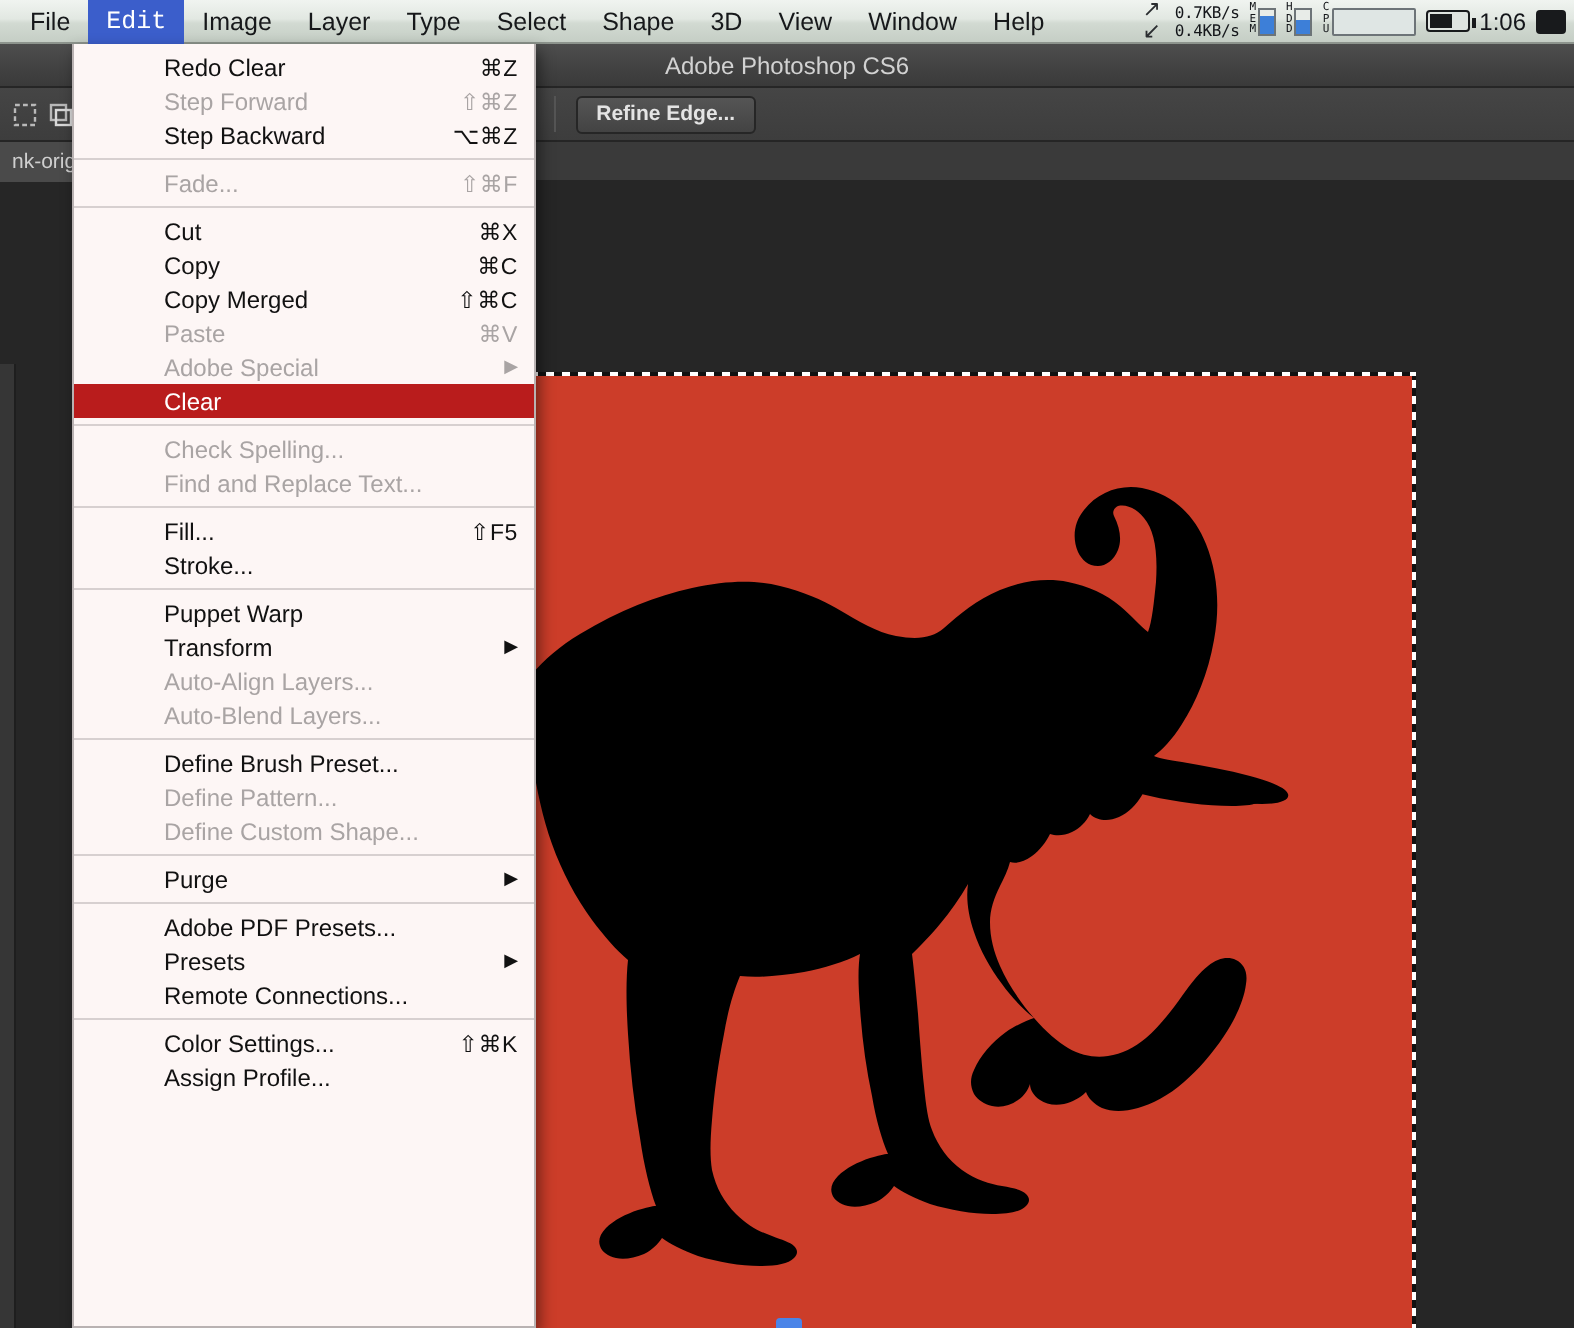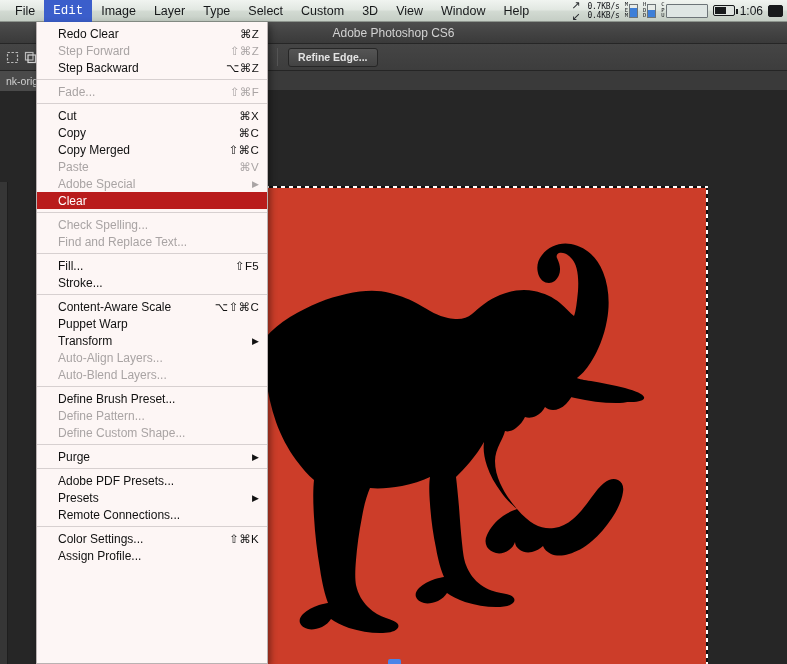--- a/index.html
+++ b/index.html
@@ -116,21 +116,21 @@
     position: absolute; left: 36px; top: 22px; width: 232px; height: 642px;
     background: #fdf6f5;
     border: 1px solid #b9b2b2; border-top: none;
     box-shadow: 2px 3px 7px rgba(0,0,0,0.45);
     font-size: 12px; color: #111; overflow: hidden;
   }
   .dd-item {
     height: 17px; display: flex; align-items: center;
     padding: 0 8px 0 21px; white-space: nowrap; position: relative;
   }
-  .dd-item .lab { flex: 0 0 auto; }
+  .dd-item .lab { flex: 0 0 auto; margin-left: 24px; }
   .dd-item .key { margin-left: auto; font-size: 11.5px; letter-spacing: 0.3px; }
   .dd-item .sub { margin-left: auto; font-size: 9px; }
   .dd-item.dis { color: #a9a4a4; }
   .dd-item.hl { background: #b91c1c; color: #fff; }
   .dd-sep { height: 1px; background: #d7d0d0; margin: 3px 0 3px 0; }
   .dd-gap { height: 3px; }
 
   
   .docknub { position: absolute; left: 388px; top: 659px; width: 13px; height: 5px;
              background: #4a84e8; border-radius: 2px 2px 0 0; }
@@ -141,21 +141,21 @@
 <div id="root">
 
   <div class="osbar">
     <div class="osmenu" id="os-menus">
         <div class="mi" style="font-weight: normal;">File</div>
         <div class="mi sel">Edit</div>
         <div class="mi">Image</div>
         <div class="mi">Layer</div>
         <div class="mi">Type</div>
         <div class="mi">Select</div>
-        <div class="mi">Custom</div>
+        <div class="mi">Shape</div>
         <div class="mi">3D</div>
         <div class="mi">View</div>
         <div class="mi">Window</div>
         <div class="mi">Help</div>
       </div>
     <div class="osright">
       <div class="arrows">↗<br>↙</div>
       <div class="netrate">
         <div>0.7KB/s</div>
         <div>0.4KB/s</div>
@@ -404,24 +404,20 @@
       <div class="dd-sep"></div>
       <div class="dd-item">
         <span class="lab">Fill...</span>
         <span class="key">⇧F5</span>
       </div>
       <div class="dd-item">
         <span class="lab">Stroke...</span>
       </div>
       <div class="dd-sep"></div>
       <div class="dd-item">
-        <span class="lab">Content-Aware Scale</span>
-        <span class="key">⌥⇧⌘C</span>
-      </div>
-      <div class="dd-item">
         <span class="lab">Puppet Warp</span>
       </div>
       <div class="dd-item">
         <span class="lab">Transform</span>
         <span class="sub">▶</span>
       </div>
       <div class="dd-item dis">
         <span class="lab">Auto-Align Layers...</span>
       </div>
       <div class="dd-item dis">

